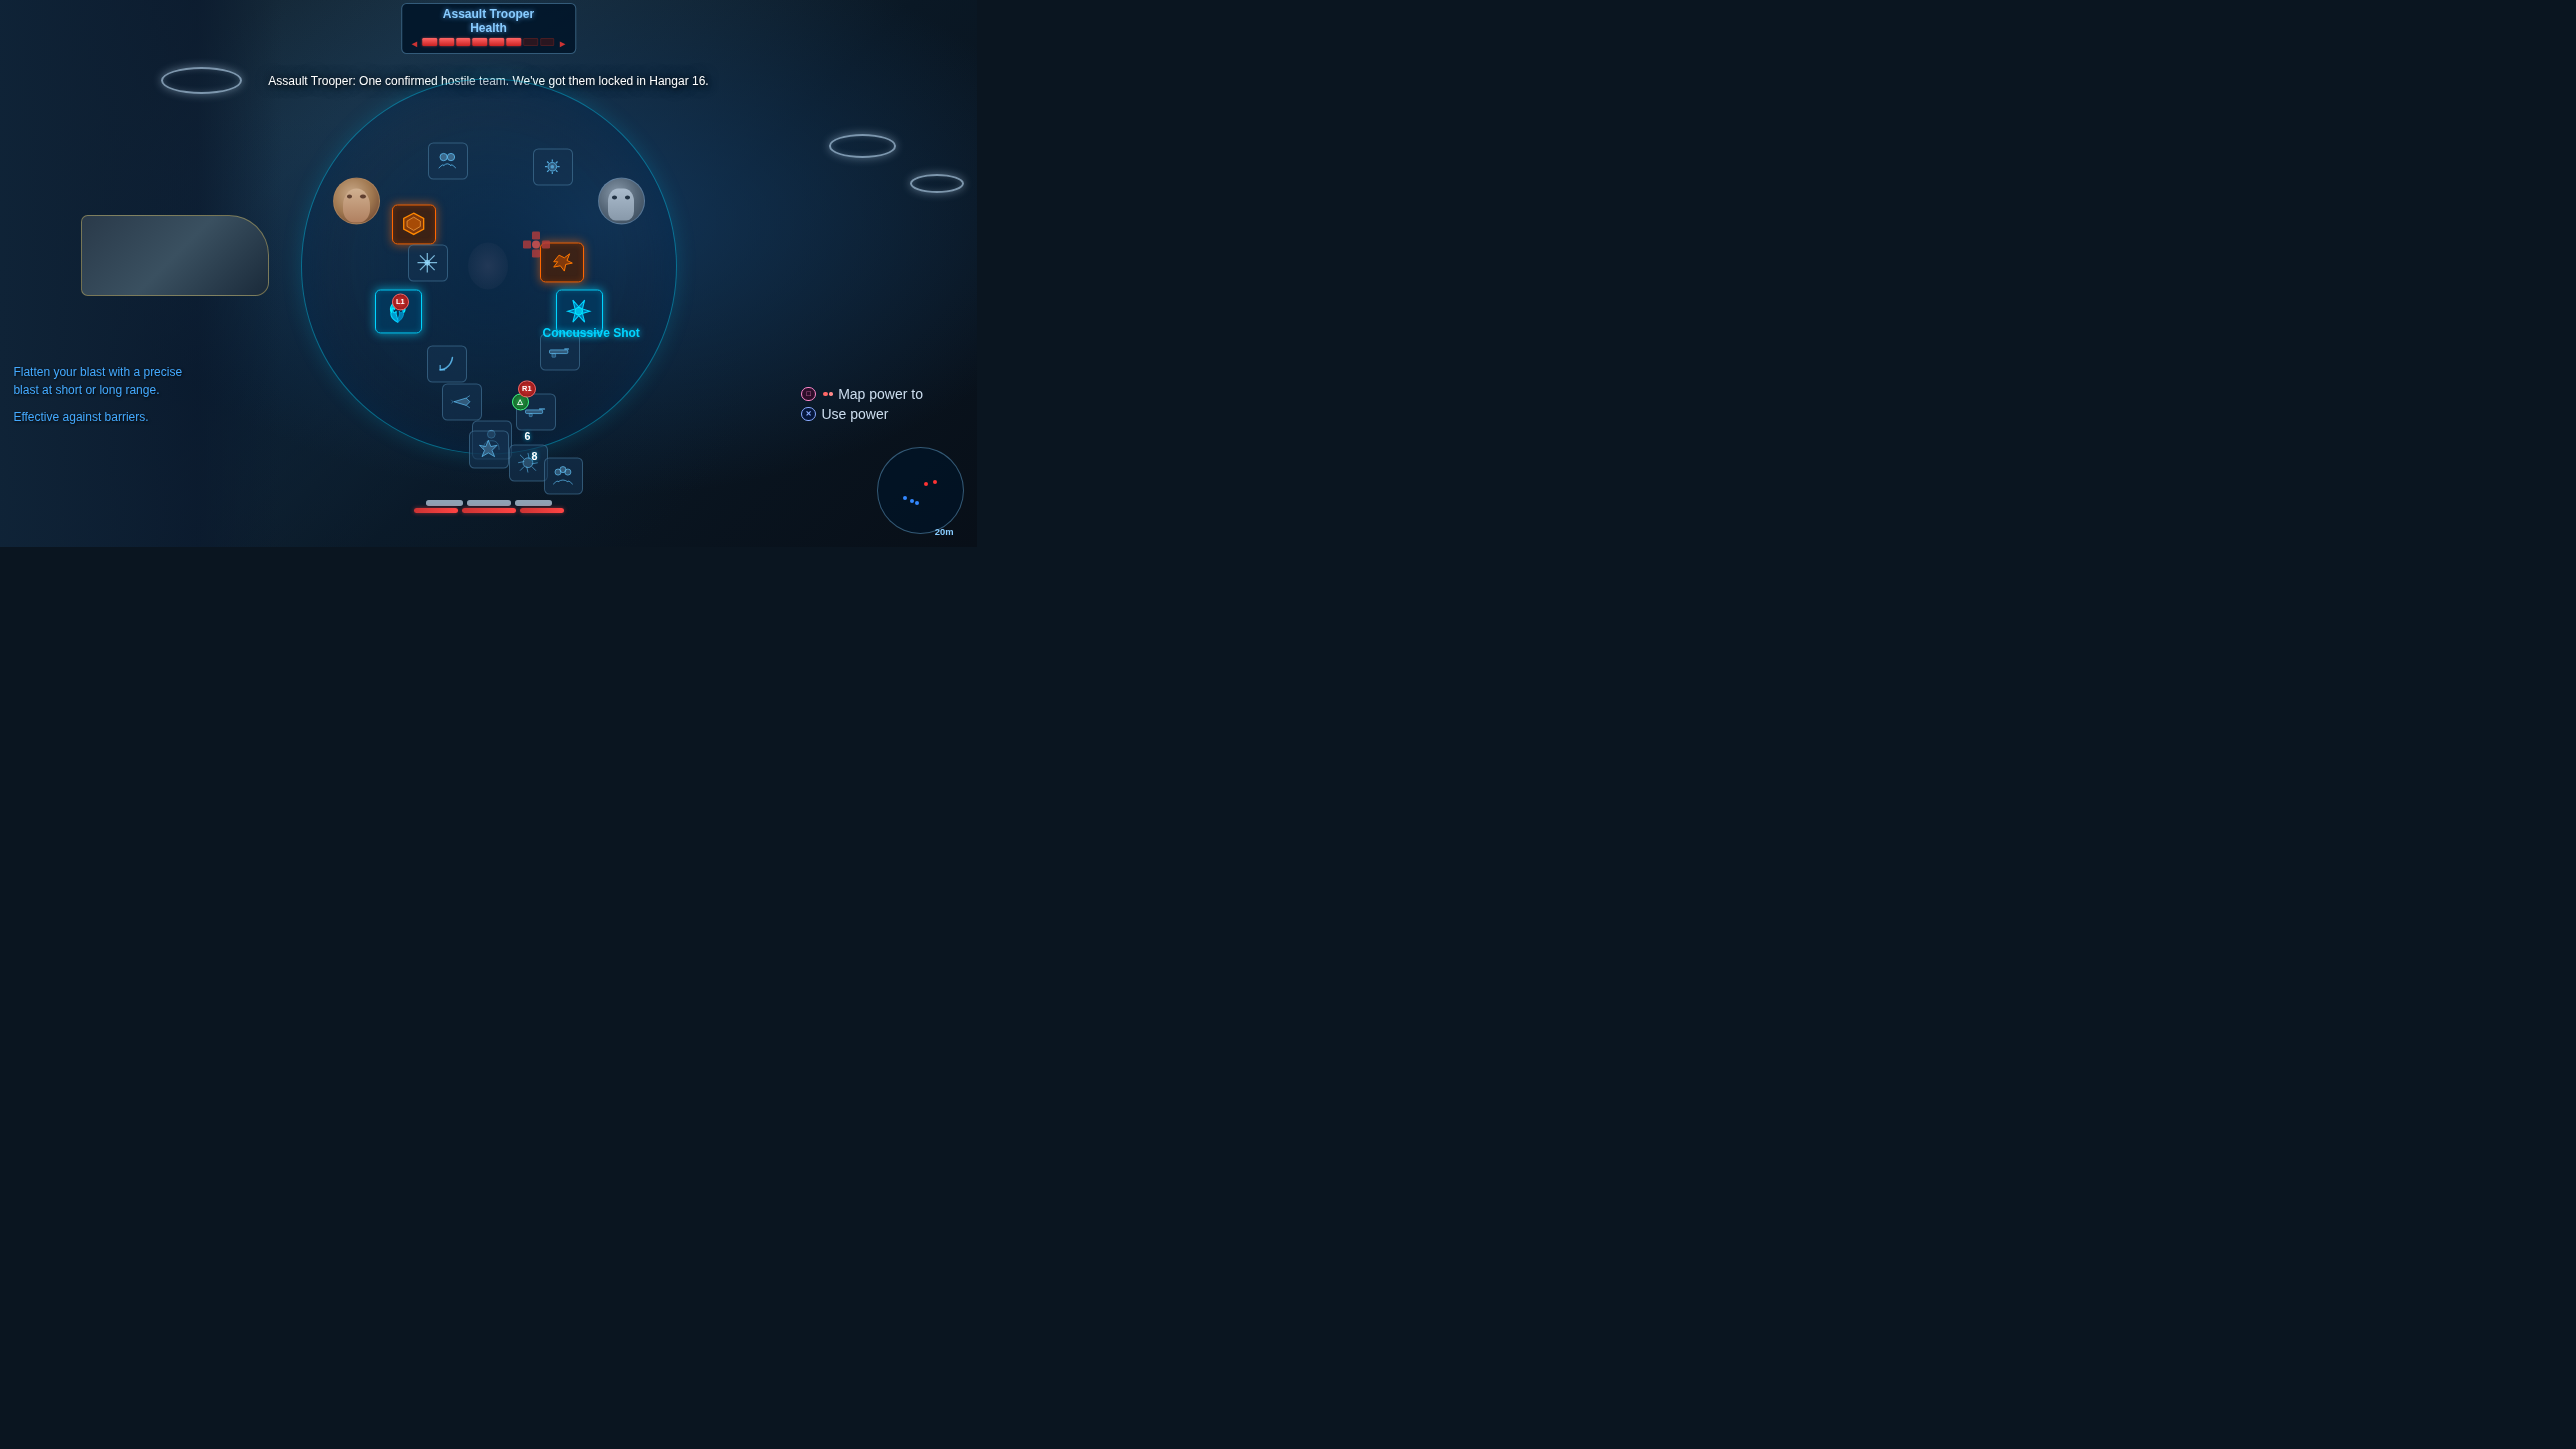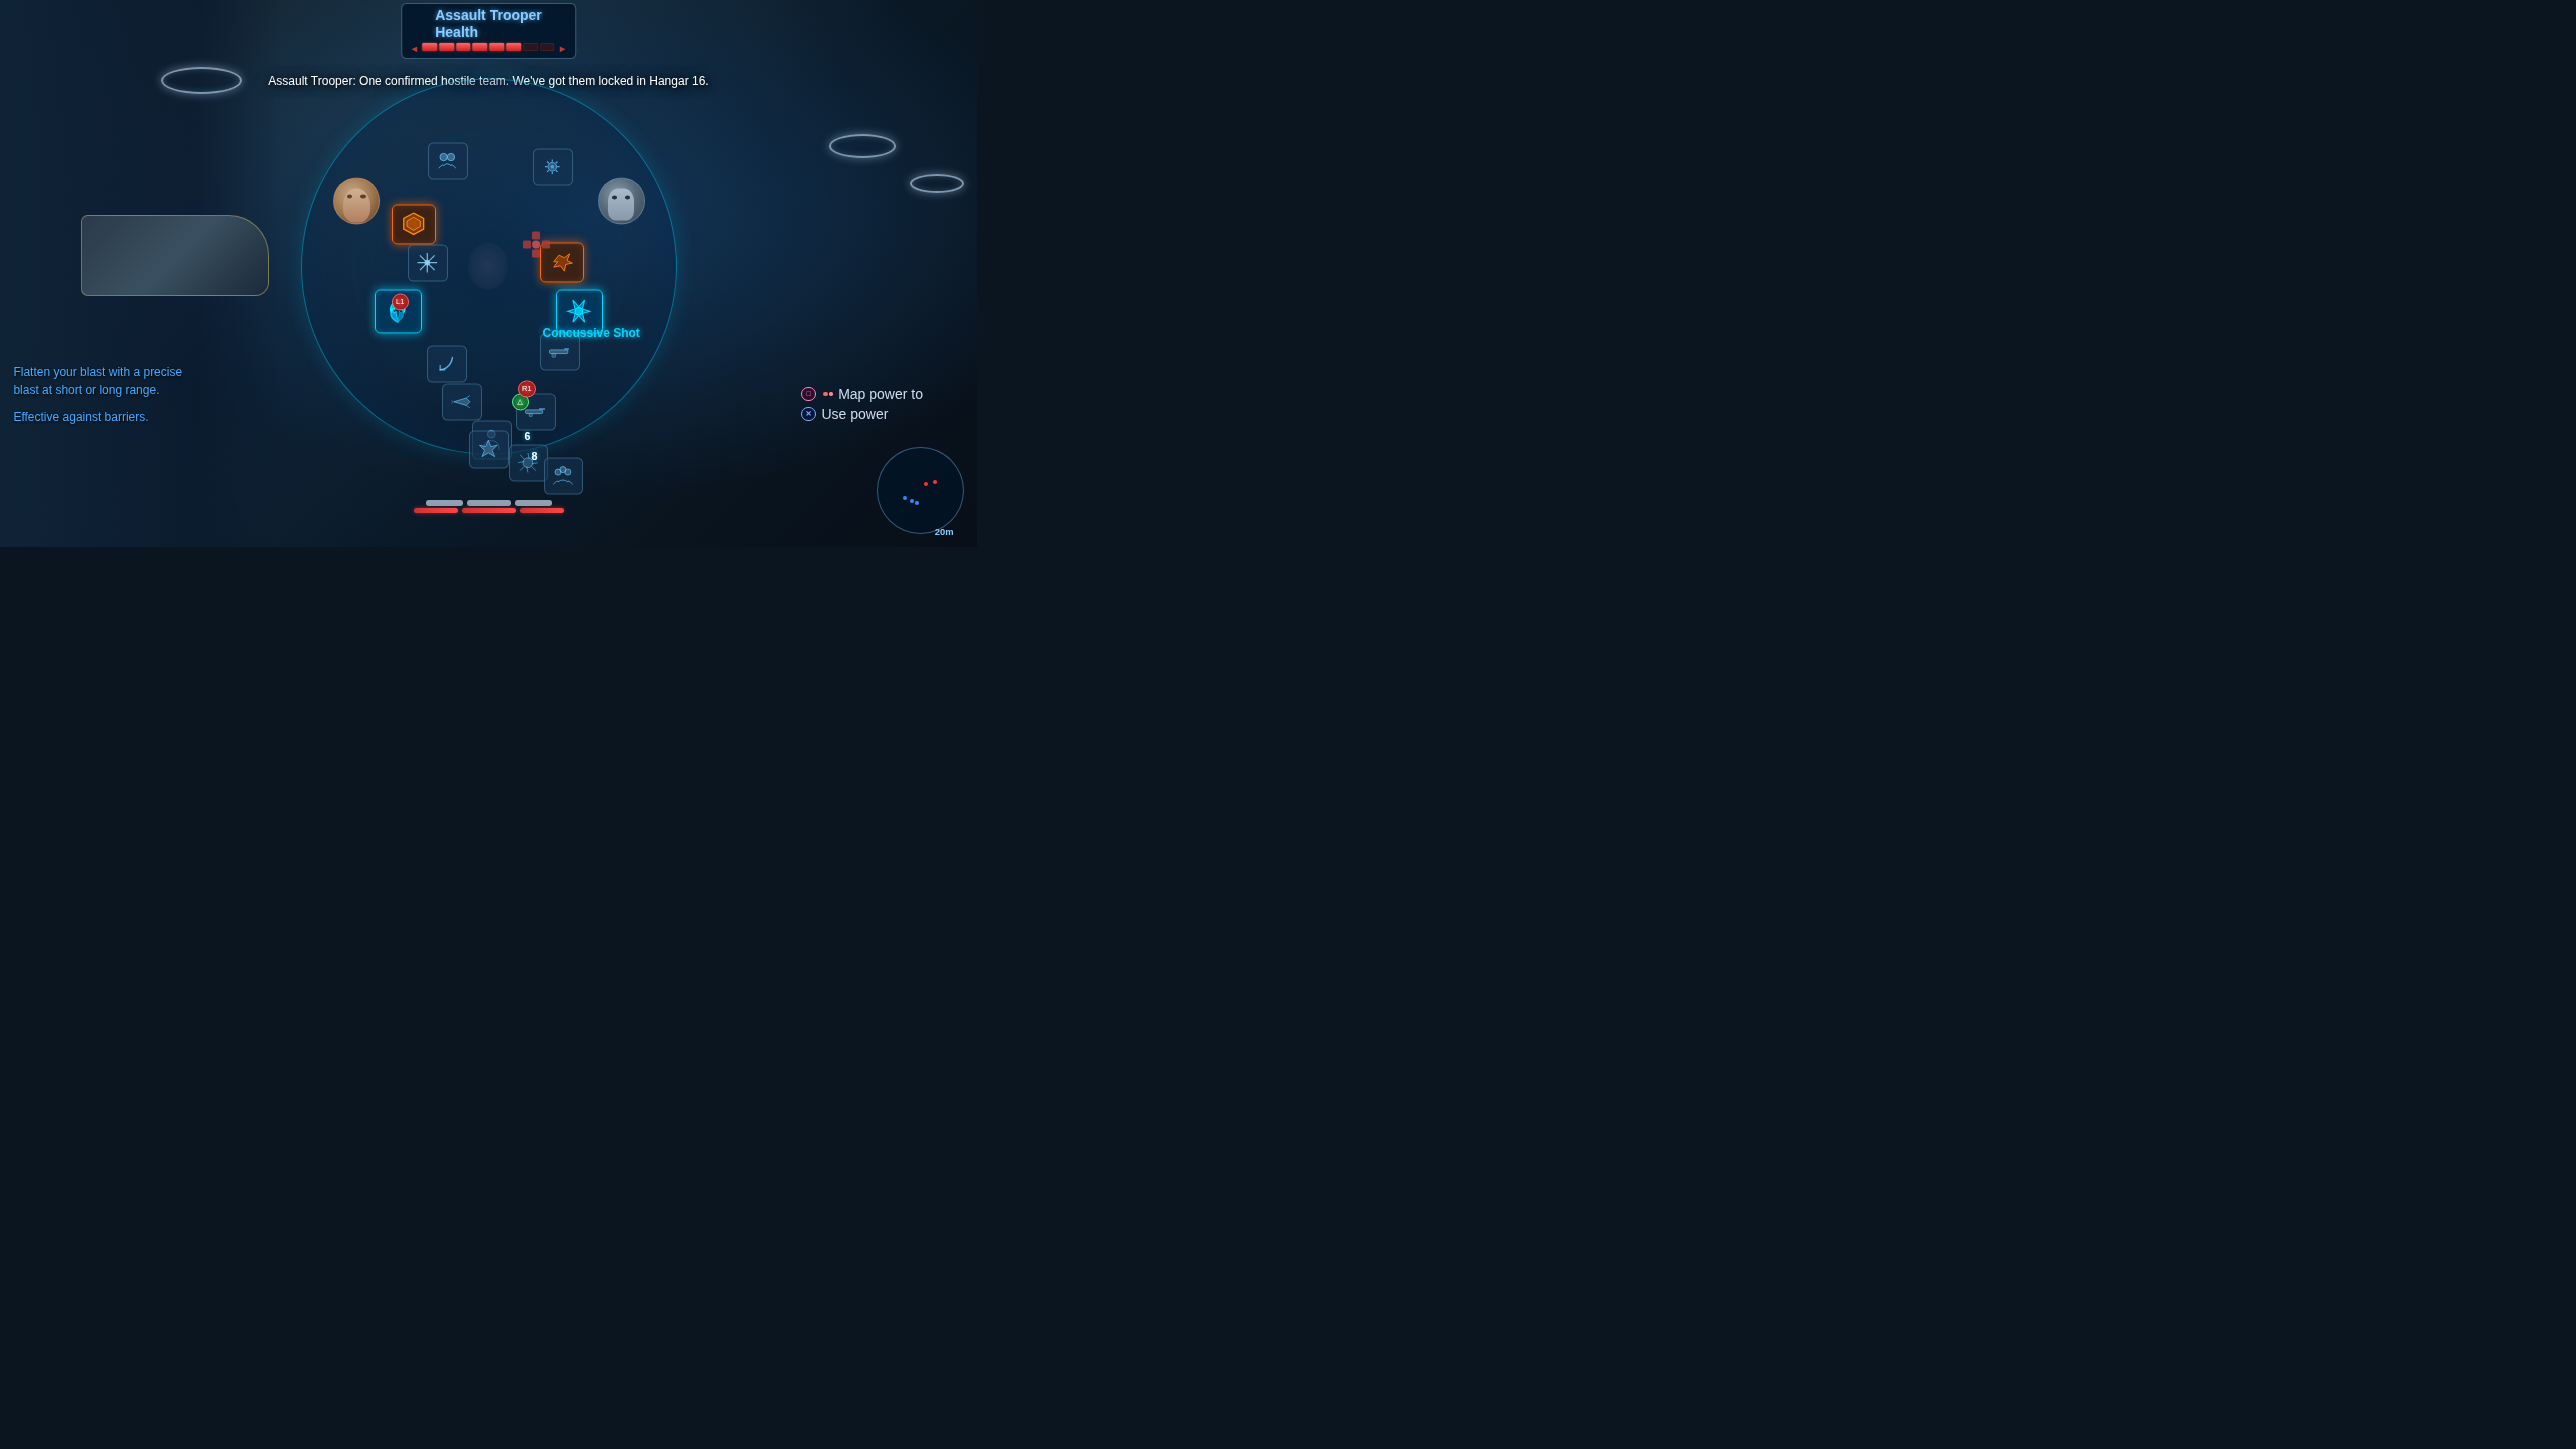--- a/index.html
+++ b/index.html
@@ -74,22 +74,23 @@
       align-items: center;
       z-index: 20;
       background: rgba(0,20,40,0.85);
       border: 0.7px solid rgba(100,160,200,0.5);
       border-radius: 5.4px;
       padding: 2.7px 8px 4px;
     }
 
     .health-label {
       color: #88ccff;
-      font-size: 14px;
+      font-size: 12px;
       font-weight: bold;
+      text-align: center;
       line-height: 1.2;
       text-shadow: 0 0 5.4px rgba(100,180,255,0.8);
     }
 
     .health-bars {
       display: flex;
       gap: 2px;
       margin-top: 2px;
     }
 
@@ -173,21 +174,21 @@
     }
 
     
     .btn-badge {
       position: absolute;
       border-radius: 50%;
       display: flex;
       align-items: center;
       justify-content: center;
       font-size: 7.4px;
-      font-weight: normal;
+      font-weight: bold;
       color: white;
       z-index: 30;
     }
 
     .btn-badge.l1 {
       background: radial-gradient(circle, #cc3333, #881111);
       border: 1.3px solid #ff6666;
       width: 17.4px; height: 17.4px;
     }
 

